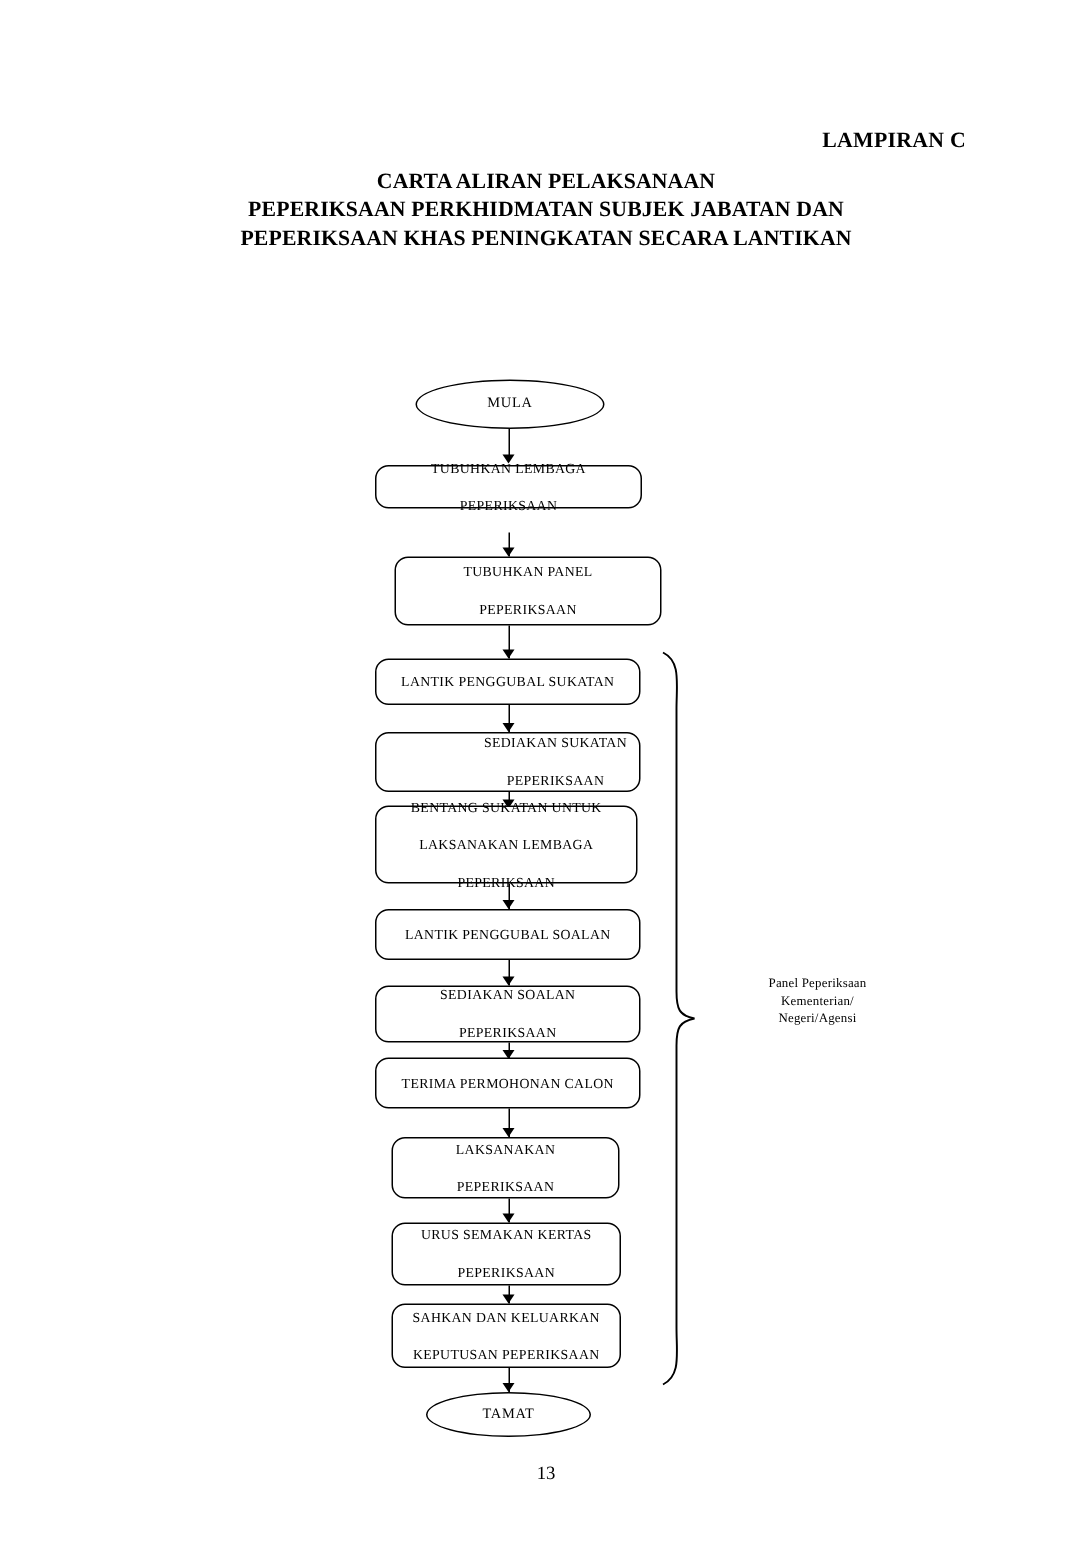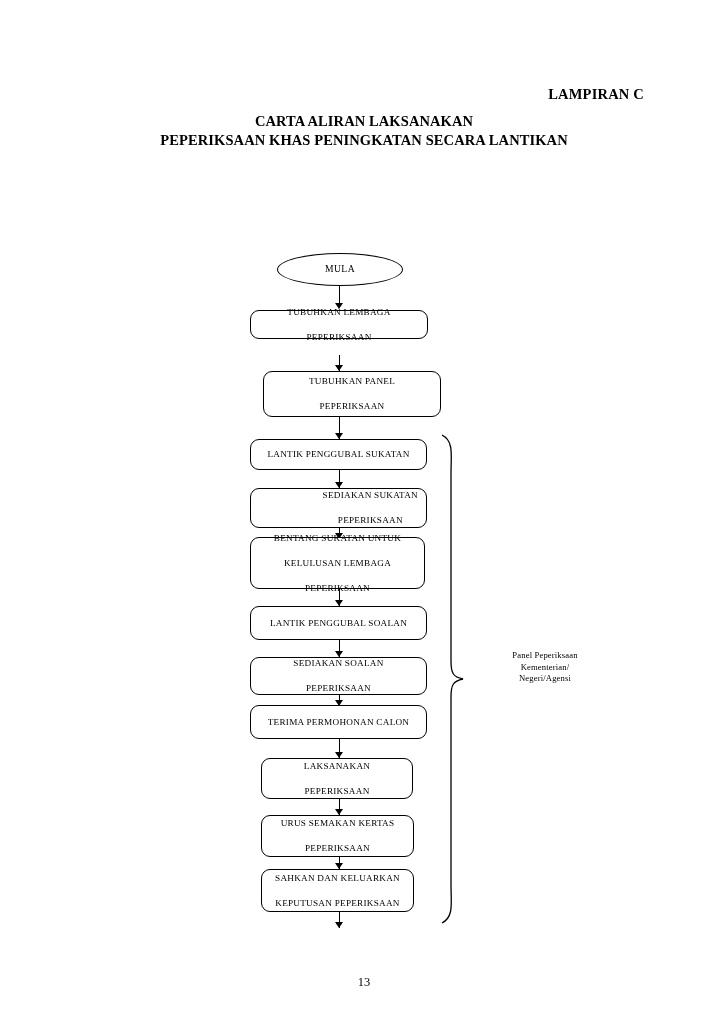--- a/index.html
+++ b/index.html
@@ -97,21 +97,22 @@
   }
 </style>
 </head>
 <body>
 
 <div class="page">
 
   <div class="lampiran">LAMPIRAN C</div>
 
   <div class="title-block">
-    <div>CARTA ALIRAN LAKSANAKAN</div>
+    <div>CARTA ALIRAN PELAKSANAAN</div>
+    <div>PEPERIKSAAN PERKHIDMATAN SUBJEK JABATAN DAN</div>
     <div>PEPERIKSAAN KHAS PENINGKATAN SECARA LANTIKAN</div>
   </div>
 
   <div class="chart">
 
     <div class="node term" id="n-start" style="left:277px;top:206px;width:126px;height:33px;">
       <span>MULA</span>
     </div>
     <div class="conn" style="left:339px;top:239px;height:19px;"></div>
     <div class="arrowhead" style="left:335px;top:256px;"></div>
@@ -145,21 +146,21 @@
         <span>SEDIAKAN SUKATAN</span><br>
         <span>PEPERIKSAAN</span>
       </span>
     </div>
     <div class="conn" style="left:339px;top:481px;height:12px;"></div>
     <div class="arrowhead" style="left:335px;top:486px;"></div>
 
     <div class="node rect" id="n5" style="left:250px;top:490px;width:175px;height:52px;">
       <span>
         <span>BENTANG SUKATAN UNTUK</span><br>
-        <span>KELULUSAN LEMBAGA</span><br>
+        <span>LAKSANAKAN LEMBAGA</span><br>
         <span>PEPERIKSAAN</span>
       </span>
     </div>
     <div class="conn" style="left:339px;top:542px;height:17px;"></div>
     <div class="arrowhead" style="left:335px;top:553px;"></div>
 
     <div class="node rect" id="n6" style="left:250px;top:559px;width:177px;height:34px;">
       <span>LANTIK PENGGUBAL SOALAN</span>
     </div>
     <div class="conn" style="left:339px;top:593px;height:17px;"></div>
@@ -200,20 +201,23 @@
 
     <div class="node rect" id="n11" style="left:261px;top:822px;width:153px;height:43px;">
       <span>
         <span>SAHKAN DAN KELUARKAN</span><br>
         <span>KEPUTUSAN PEPERIKSAAN</span>
       </span>
     </div>
     <div class="conn" style="left:339px;top:865px;height:16px;"></div>
     <div class="arrowhead" style="left:335px;top:875px;"></div>
 
+    <div class="node term" id="n-end" style="left:284px;top:881px;width:110px;height:30px;">
+      <span>TAMAT</span>
+    </div>
 
     <svg class="brace" width="34" height="492" viewBox="0 0 34 492">
       <path d="M4 2
                C 16 8, 13 22, 13 40
                L 13 228
                C 13 240, 15 244, 25 246
                C 15 248, 13 252, 13 264
                L 13 452
                C 13 470, 16 484, 4 490" fill="none" stroke="#000" stroke-width="1.3"></path>
     </svg>

